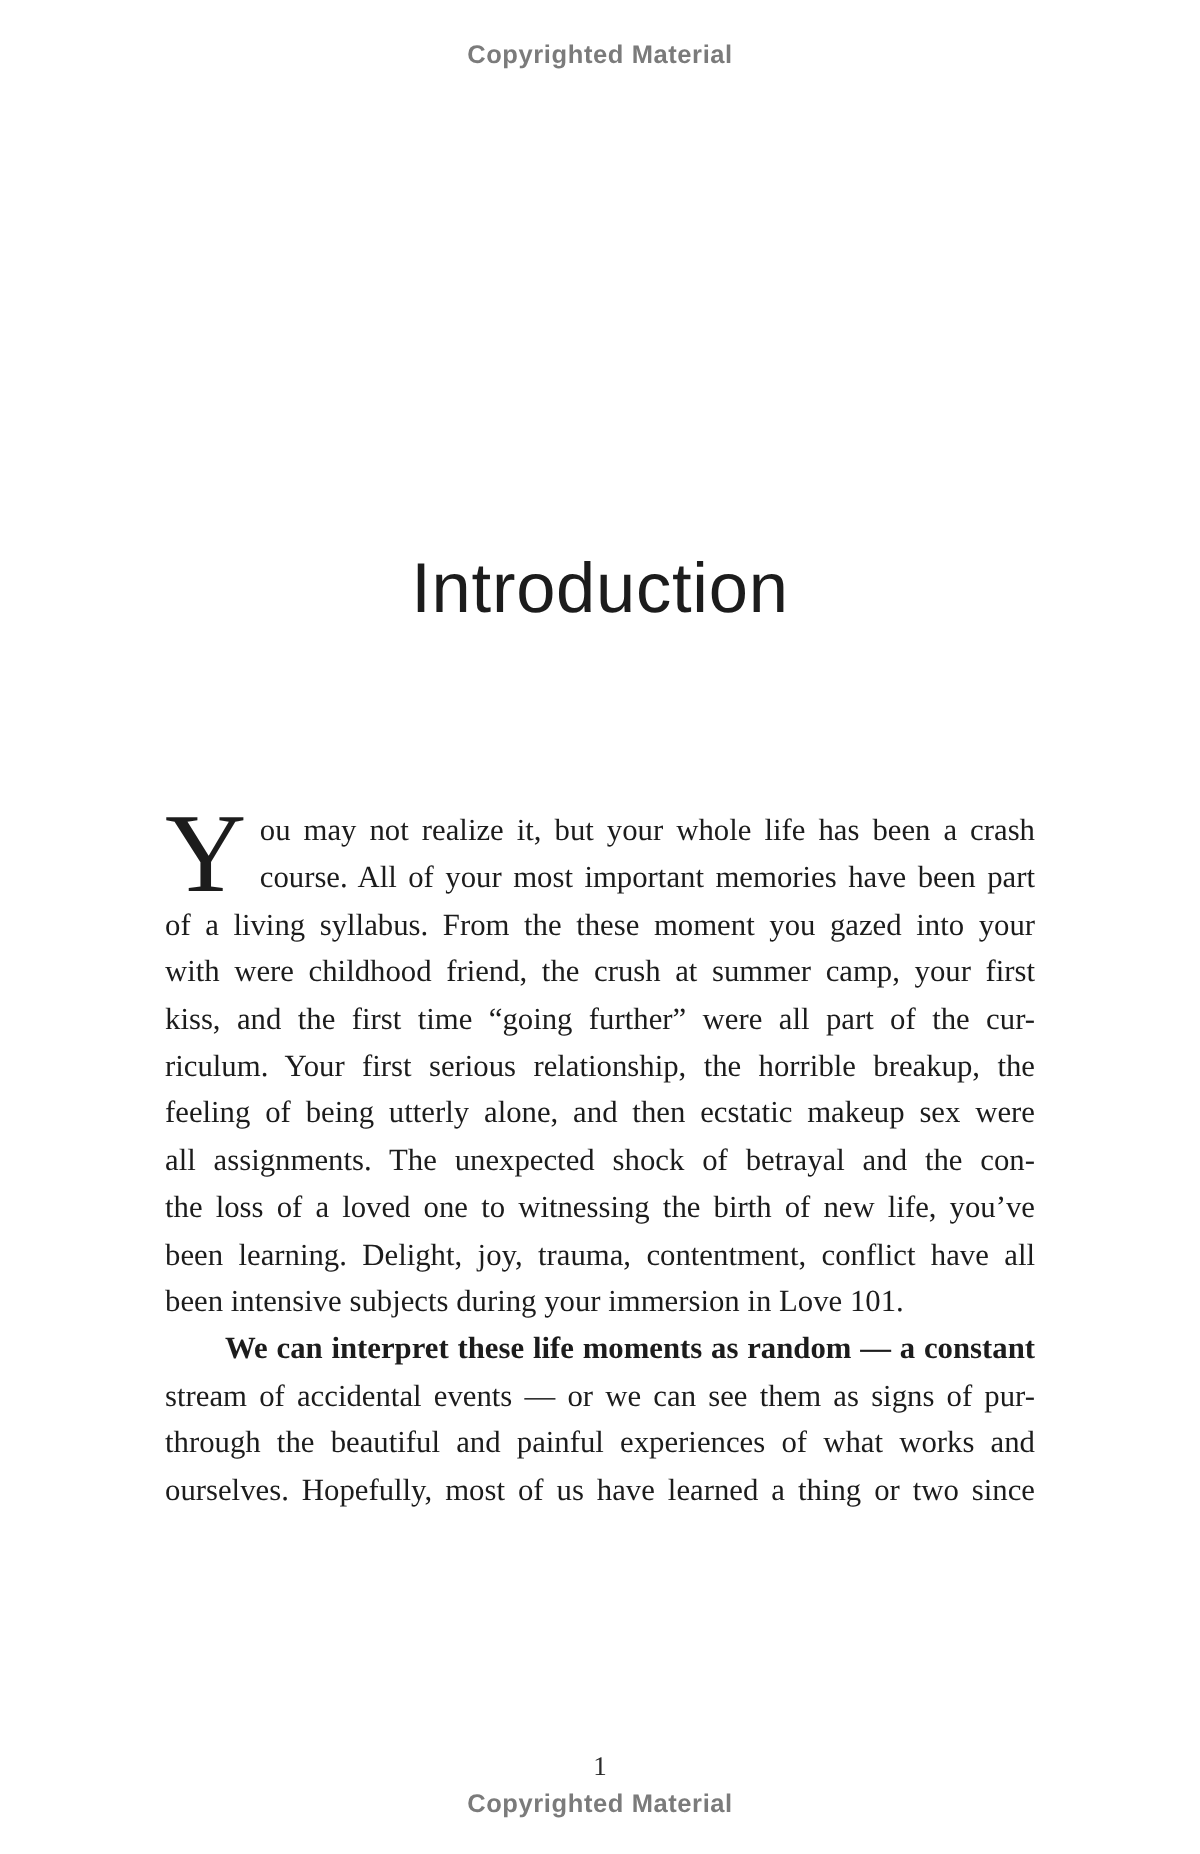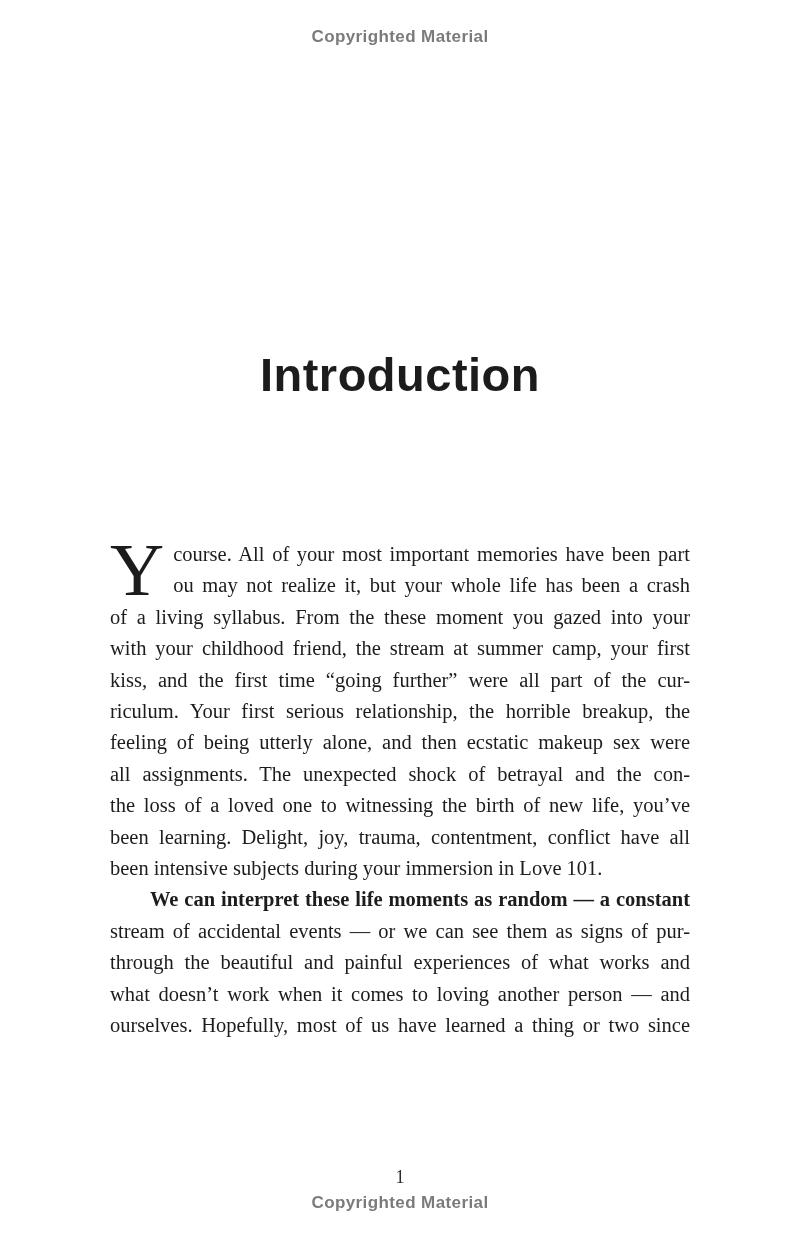--- a/index.html
+++ b/index.html
@@ -24,26 +24,26 @@
     font-family: "Liberation Sans", sans-serif;
     font-weight: bold;
     font-size: 17px;
     letter-spacing: 0.4px;
     color: #7b7b7b;
   }
   .copyright-top { top: 27px; }
   .copyright-bottom { top: 1193px; }
   .chapter-title {
     position: absolute;
-    top: 316px;
+    top: 333px;
     left: 0;
     width: 100%;
     text-align: center;
     font-family: "Liberation Sans", sans-serif;
-    font-weight: 700;
+    font-weight: 400;
     font-size: 47px;
     letter-spacing: 0.5px;
     color: #1c1c1c;
   }
   .body-text {
     position: absolute;
     top: 539px;
     left: 110px;
     width: 580px;
     font-size: 20.5px;
@@ -88,38 +88,37 @@
 
   <div class="copyright-top">Copyrighted Material</div>
 
   <h1 class="chapter-title">Introduction</h1>
 
   <div class="body-text">
 
     <div class="drop-cap">Y</div>
 
     <div class="paragraph">
+      <div class="body-line">ou may not realize it, but your whole life has been a crash</div>
       <div class="body-line">course. All of your most important memories have been part</div>
-      <div class="body-line">ou may not realize it, but your whole life has been a crash</div>
       <div class="body-line">of a living syllabus. From the these moment you gazed into your</div>
-      <div class="body-line">with your childhood friend, the stream at summer camp, your first</div>
+      <div class="body-line">with were childhood friend, the crush at summer camp, your first</div>
       <div class="body-line">kiss, and the first time “going further” were all part of the cur-</div>
       <div class="body-line">riculum. Your first serious relationship, the horrible breakup, the</div>
       <div class="body-line">feeling of being utterly alone, and then ecstatic makeup sex were</div>
       <div class="body-line">all assignments. The unexpected shock of betrayal and the con-</div>
       <div class="body-line">the loss of a loved one to witnessing the birth of new life, you’ve</div>
       <div class="body-line">been learning. Delight, joy, trauma, contentment, conflict have all</div>
       <div class="body-line para-end">been intensive subjects during your immersion in Love 101.</div>
     </div>
 
     <div class="paragraph">
       <div class="body-line indent">We can interpret these life moments as random — a constant</div>
       <div class="body-line">stream of accidental events — or we can see them as signs of pur-</div>
       <div class="body-line">through the beautiful and painful experiences of what works and</div>
-      <div class="body-line">what doesn’t work when it comes to loving another person — and</div>
       <div class="body-line">ourselves. Hopefully, most of us have learned a thing or two since</div>
     </div>
 
   </div>
 
   <div class="page-number">1</div>
 
   <div class="copyright-bottom">Copyrighted Material</div>
 
 </div>

